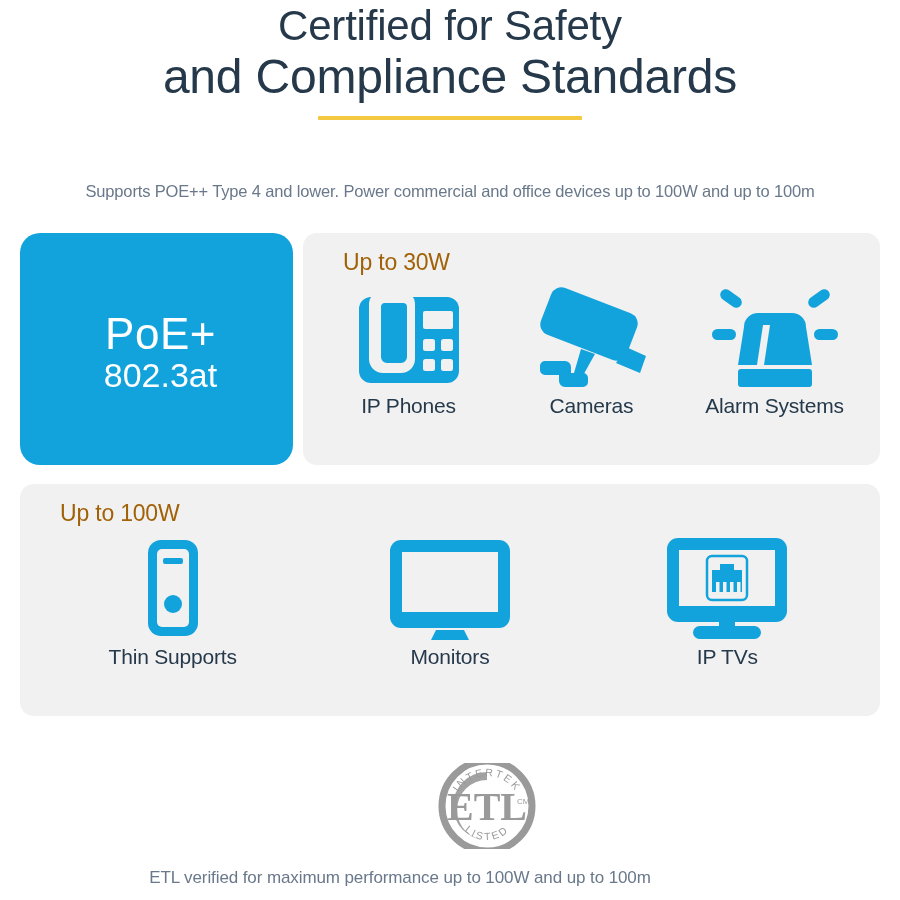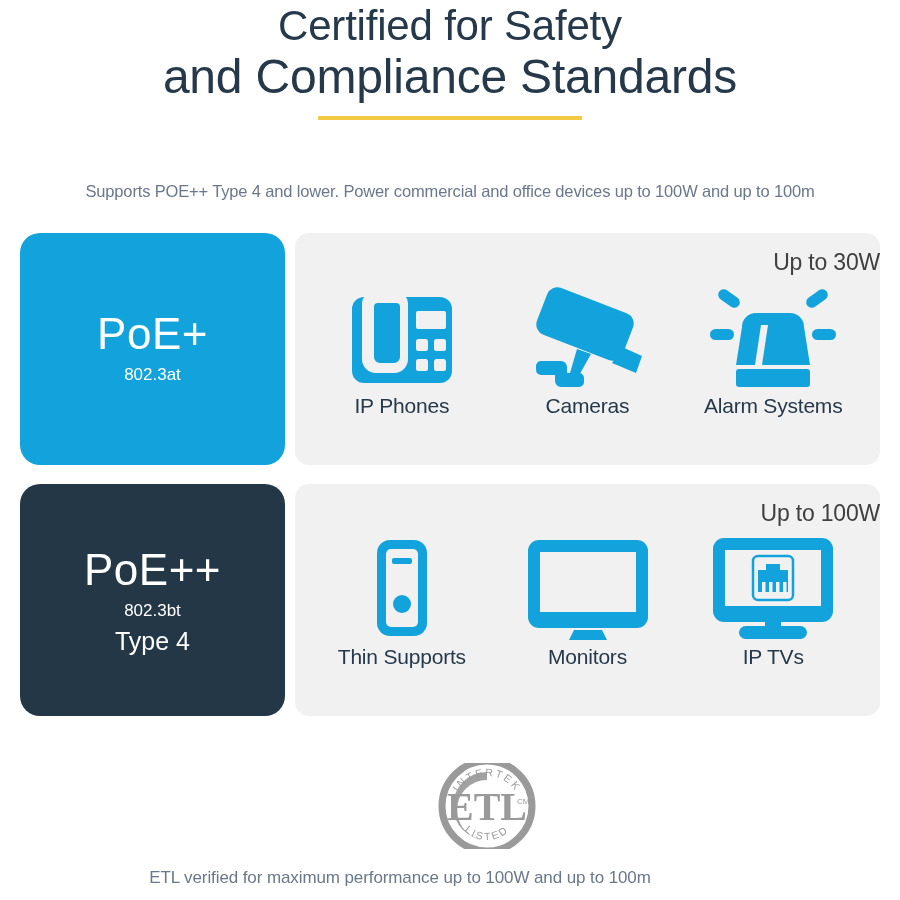--- a/index.html
+++ b/index.html
@@ -68,54 +68,53 @@
   .badge {
     width: 265px;
     border-radius: 20px;
     display: flex;
     flex-direction: column;
     align-items: center;
     justify-content: center;
     color: #ffffff;
     flex: 0 0 auto;
   }
-  .badge-blue { background: #12a3dc; }
+  .badge-blue { background: #12a3dc; padding-left: 8px; }
   .badge-dark { background: #233747; }
   .badge-title {
     font-size: 44px;
     font-weight: 400;
     line-height: 52px;
     letter-spacing: 0.5px;
   }
   .badge-sub {
-    font-size: 17px;
+    font-size: 34px;
     font-weight: 400;
     line-height: 30px;
     text-align: center;
   }
   .badge-sub2 {
     font-size: 25px;
     font-weight: 400;
     line-height: 30px;
     text-align: center;
   }
 
   .panel {
     flex: 1 1 auto;
     background: #f1f1f1;
     border-radius: 14px;
     position: relative;
     padding: 16px 0 0 0;
   }
   .panel-heading {
     font-size: 23px;
-    color: #404040;
+    color: #a16207;
     margin-left: 40px;
     letter-spacing: -0.2px;
-    text-align: right;
   }
   .devices {
     display: flex;
     margin-top: 6px;
     padding: 0 14px;
   }
   .device {
     flex: 1 1 0;
     display: flex;
     flex-direction: column;
@@ -230,25 +229,20 @@
         </div>
         <div class="device-label">Alarm Systems</div>
       </div>
 
     </div>
   </div>
 </div>
 
 <div class="row row-2">
 
-  <div class="badge badge-dark">
-    <div class="badge-title">PoE++</div>
-    <div class="badge-sub">802.3bt</div>
-    <div class="badge-sub2">Type 4</div>
-  </div>
 
   <div class="panel">
     <div class="panel-heading">Up to 100W</div>
     <div class="devices">
 
       <div class="device">
         <div class="device-icon">
           <svg width="60" height="104" viewBox="0 0 60 104">
             <rect x="5" y="4" width="50" height="96" rx="13" fill="#12a3dc"></rect>
             <rect x="14" y="13" width="32" height="78" rx="5" fill="#f1f1f1"></rect>

